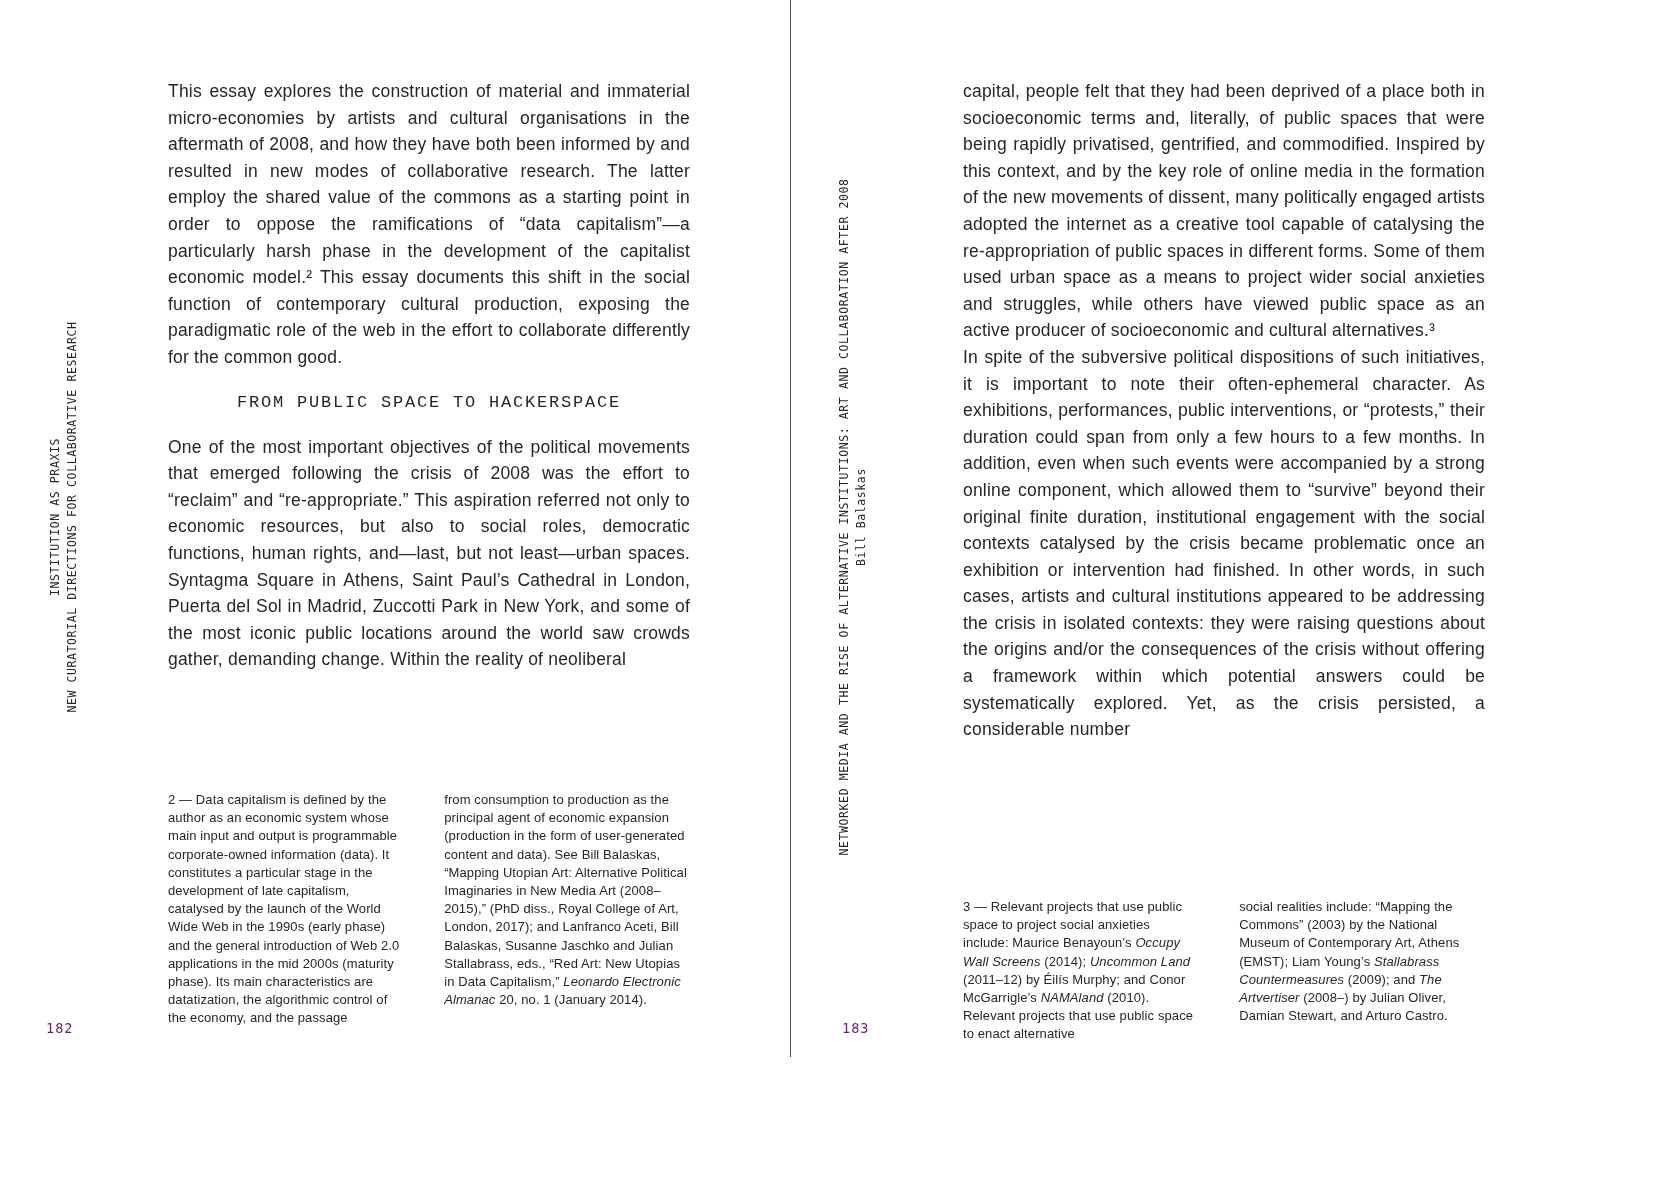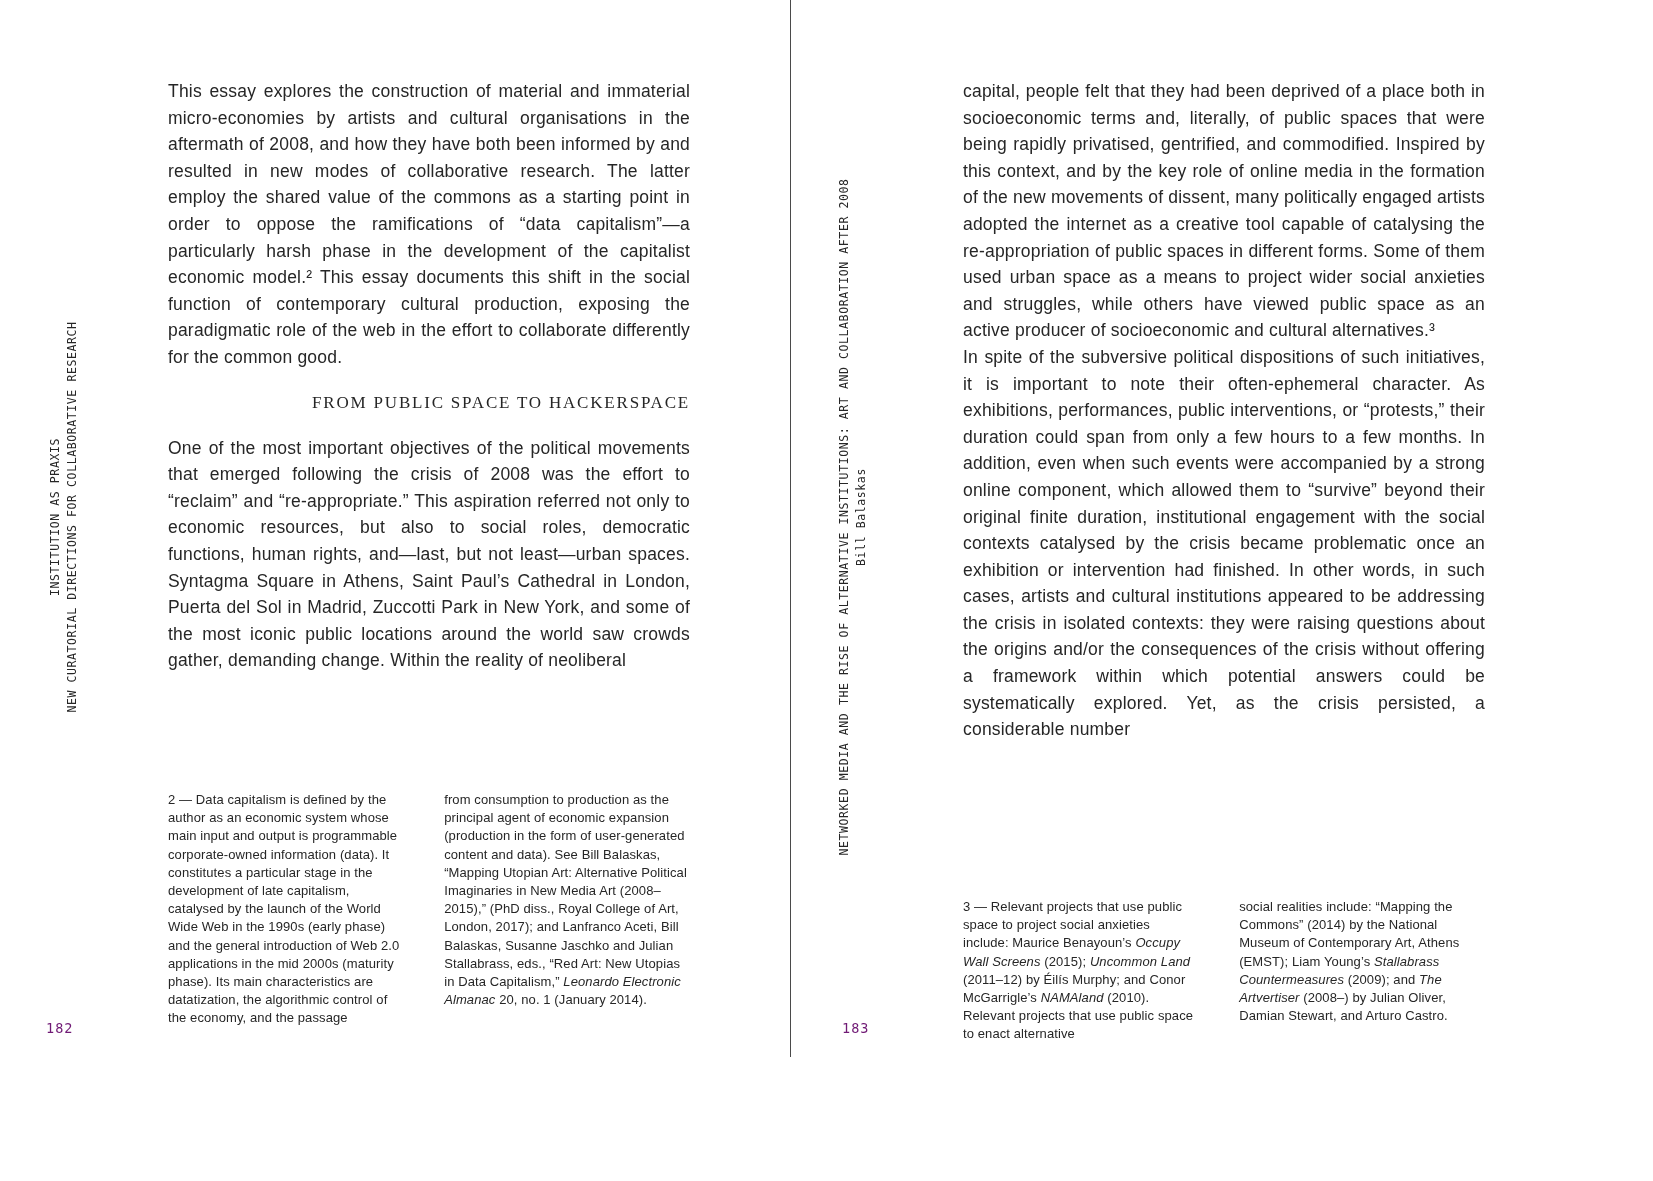--- a/index.html
+++ b/index.html
@@ -45,25 +45,25 @@
   .body-col.left  { left: 168px; }
   .body-col.right { left: 963px; }
   p.body-text {
     font-size: 17.5px;
     line-height: 26.6px;
     letter-spacing: 0.2px;
     text-align: justify;
   }
   .para-gap { }
   .section-heading {
-    font-family: Liberation Serif, serif;
+    font-family: Liberation Mono, monospace;
     font-size: 17px;
     font-weight: normal;
     letter-spacing: 1.8px;
-    text-align: right;
+    text-align: center;
     margin: 22px 0 22px 0;
     color: #262626;
   }
   .footnotes {
     position: absolute;
     width: 522px;
     display: flex;
     gap: 41px;
   }
   .footnotes.left  { left: 168px; top: 791px; }
@@ -122,20 +122,20 @@
       <div>NETWORKED MEDIA AND THE RISE OF ALTERNATIVE INSTITUTIONS: ART AND COLLABORATION AFTER 2008</div>
       <div>Bill Balaskas</div>
     </div>
 
     <div class="body-col right">
       <p class="body-text">capital, people felt that they had been deprived of a place both in socioeconomic terms and, literally, of public spaces that were being rapidly privatised, gentrified, and commodified. Inspired by this context, and by the key role of online media in the formation of the new movements of dissent, many politically engaged artists adopted the internet as a creative tool capable of catalysing the re-appropriation of public spaces in different forms. Some of them used urban space as a means to project wider social anxieties and struggles, while others have viewed public space as an active producer of socioeconomic and cultural alternatives.³</p>
       <p class="body-text para-gap">In spite of the subversive political dispositions of such initiatives, it is important to note their often-ephemeral character. As exhibitions, performances, public interventions, or “protests,” their duration could span from only a few hours to a few months. In addition, even when such events were accompanied by a strong online component, which allowed them to “survive” beyond their original finite duration, institutional engagement with the social contexts catalysed by the crisis became problematic once an exhibition or intervention had finished. In other words, in such cases, artists and cultural institutions appeared to be addressing the crisis in isolated contexts: they were raising questions about the origins and/or the consequences of the crisis without offering a framework within which potential answers could be systematically explored. Yet, as the crisis persisted, a considerable number</p>
     </div>
 
     <div class="footnotes right">
-      <div class="fn-col c1"><span>3 — Relevant projects that use public space to project social anxieties include: Maurice Benayoun’s </span><i>Occupy Wall Screens</i><span> (2015); </span><i>Uncommon Land</i><span> (2011–12) by Éilís Murphy; and Conor McGarrigle’s </span><i>NAMAland</i><span> (2010). Relevant projects that use public space to enact alternative</span></div>
-      <div class="fn-col c2"><span>social realities include: “Mapping the Commons” (2014) by the National Museum of Contemporary Art, Athens (EMST); Liam Young’s </span><i>Stallabrass Countermeasures</i><span> (2009); and </span><i>The Artvertiser</i><span> (2008–) by Julian Oliver, Damian Stewart, and Arturo Castro.</span></div>
+      <div class="fn-col c1"><span>3 — Relevant projects that use public space to project social anxieties include: Maurice Benayoun’s </span><i>Occupy Wall Screens</i><span> (2014); </span><i>Uncommon Land</i><span> (2011–12) by Éilís Murphy; and Conor McGarrigle’s </span><i>NAMAland</i><span> (2010). Relevant projects that use public space to enact alternative</span></div>
+      <div class="fn-col c2"><span>social realities include: “Mapping the Commons” (2003) by the National Museum of Contemporary Art, Athens (EMST); Liam Young’s </span><i>Stallabrass Countermeasures</i><span> (2009); and </span><i>The Artvertiser</i><span> (2008–) by Julian Oliver, Damian Stewart, and Arturo Castro.</span></div>
     </div>
 
     <div class="page-num right">183</div>
   </div>
 
 </div>
 
 </body></html>

